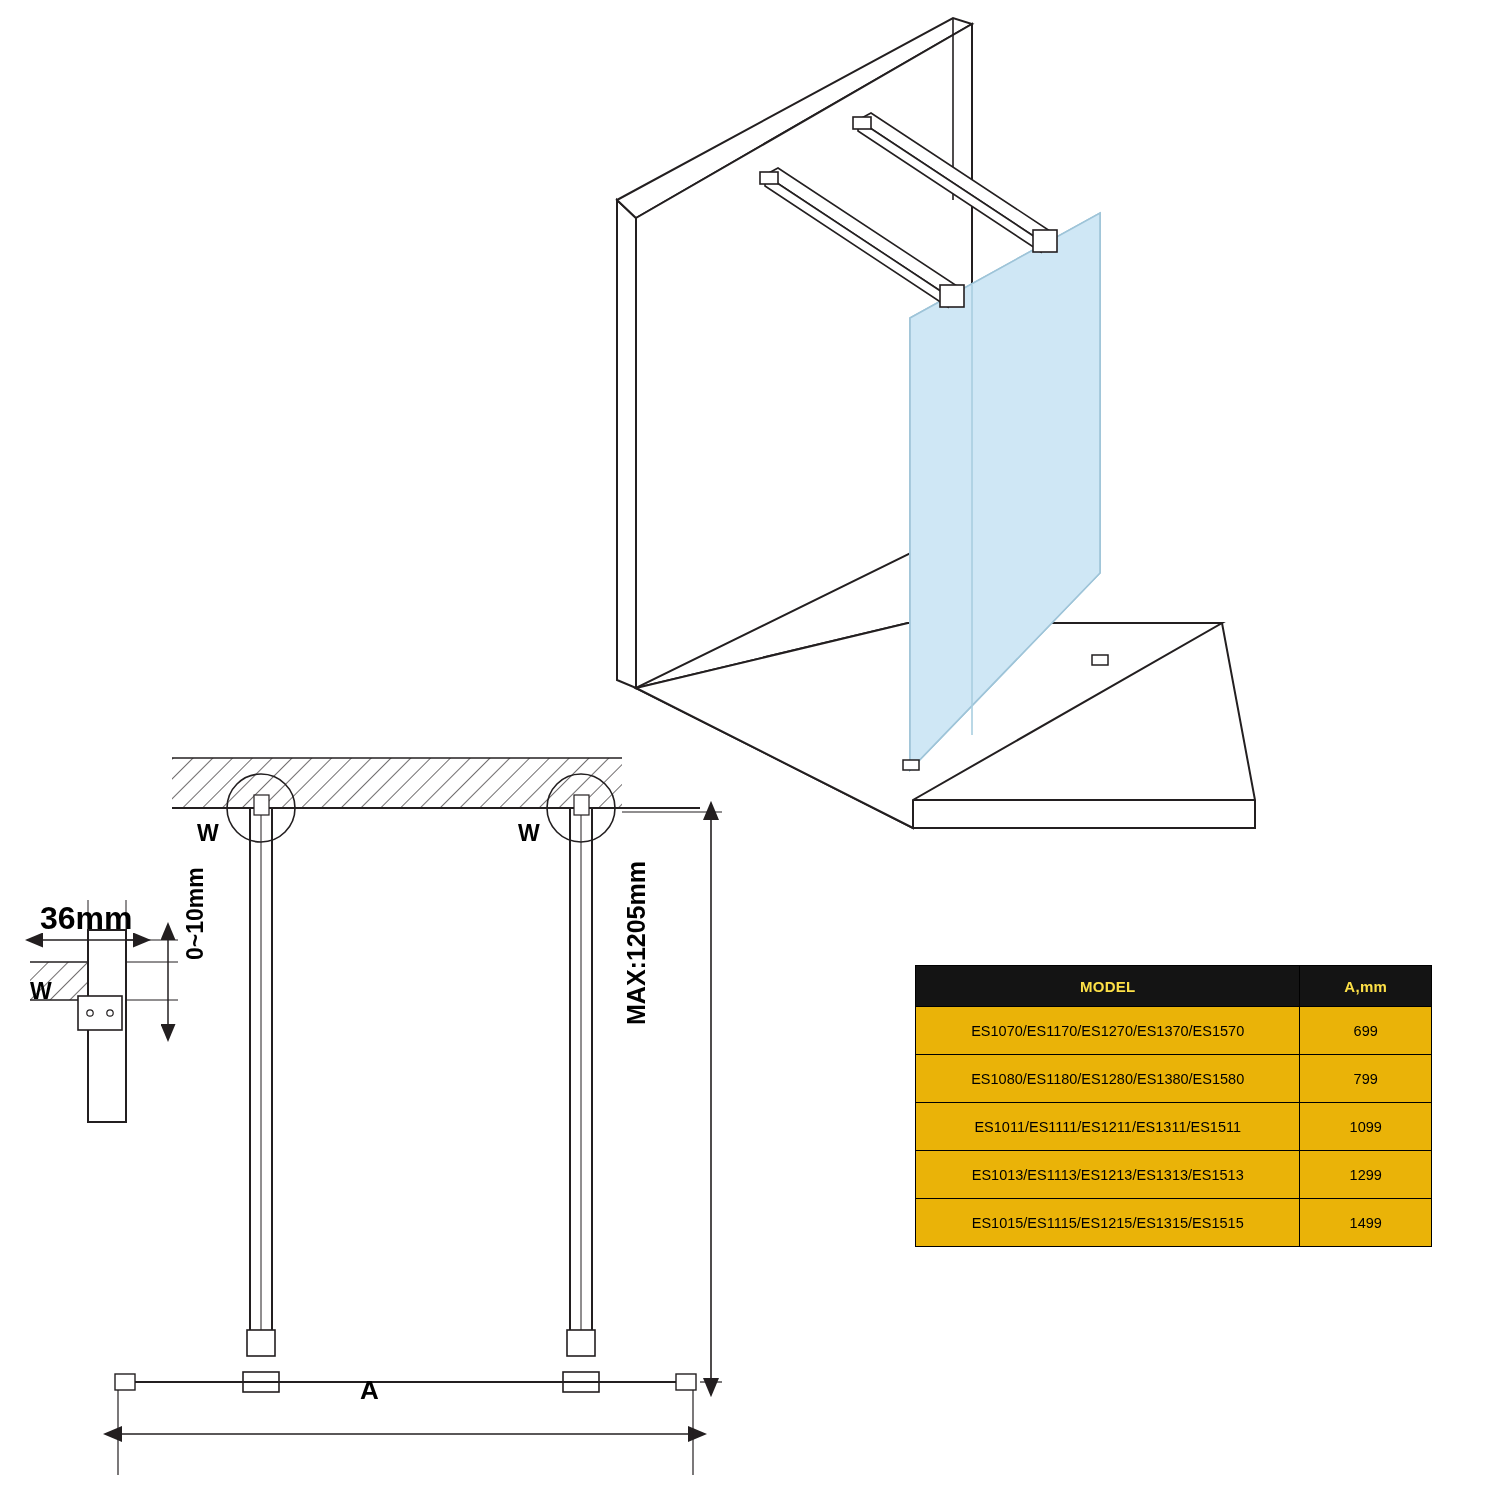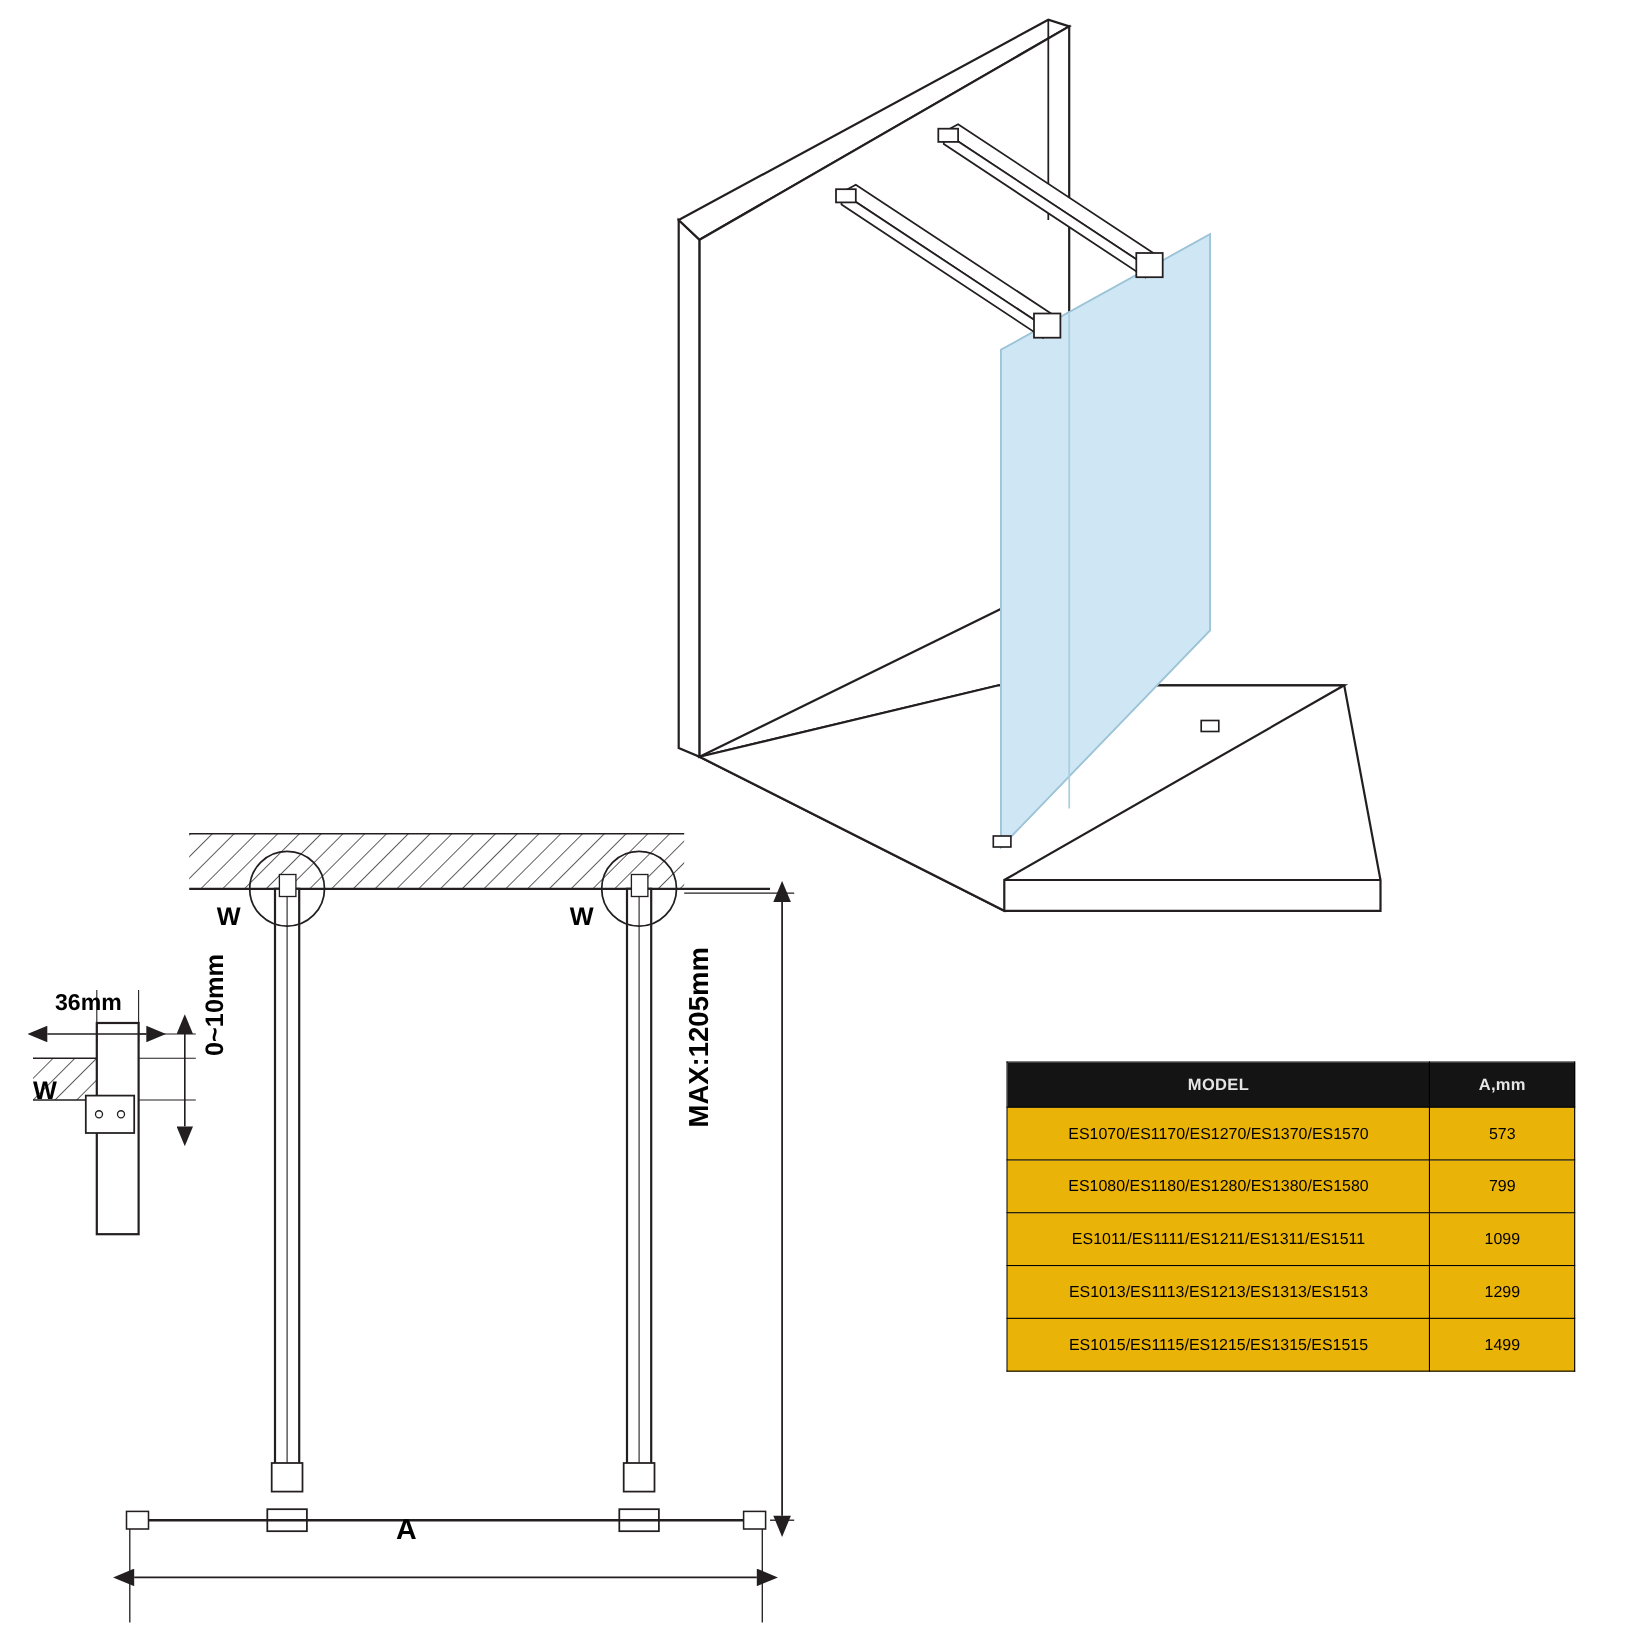--- a/index.html
+++ b/index.html
@@ -36,21 +36,21 @@
     border-collapse: collapse;
     font-size: 14.5px;
   }
   .spec-table th, .spec-table td {
     border: 1px solid #000;
     text-align: center;
     vertical-align: middle;
   }
   .spec-table thead th {
     background: #141414;
-    color: #e5e5e5;
+    color: #fde047;
     font-weight: bold;
     font-size: 15px;
     height: 38px;
     letter-spacing: .3px;
   }
   .spec-table tbody td {
     height: 45px;
     font-size: 14.5px;
     background: #eab308;
   }
@@ -60,21 +60,21 @@
   
   .lbl {
     position: absolute;
     font-family: "Liberation Sans", sans-serif;
     font-weight: bold;
     white-space: nowrap;
   }
   .lbl-w1 { left: 197px; top: 820px; font-size: 23px; }
   .lbl-w2 { left: 518px; top: 820px; font-size: 23px; }
   .lbl-w3 { left: 30px;  top: 978px; font-size: 23px; }
-  .lbl-36 { left: 50px;  top: 900px; font-size: 21px; }
+  .lbl-36 { left: 40px;  top: 900px; font-size: 32px; }
   .lbl-a  { left: 360px; top: 1375px; font-size: 26px; }
   .lbl-max {
     left: 622px; top: 1025px;
     font-size: 25px;
     transform: rotate(-90deg);
     transform-origin: left top;
   }
   .lbl-gap {
     left: 182px; top: 960px;
     font-size: 23px;
@@ -227,21 +227,21 @@
       </colgroup>
     <thead>
       <tr>
         <th>MODEL</th>
         <th>A,mm</th>
       </tr>
     </thead>
     <tbody>
         <tr>
           <td>ES1070/ES1170/ES1270/ES1370/ES1570</td>
-          <td>573</td>
+          <td>699</td>
         </tr>
         <tr>
           <td>ES1080/ES1180/ES1280/ES1380/ES1580</td>
           <td>799</td>
         </tr>
         <tr>
           <td>ES1011/ES1111/ES1211/ES1311/ES1511</td>
           <td>1099</td>
         </tr>
         <tr>

